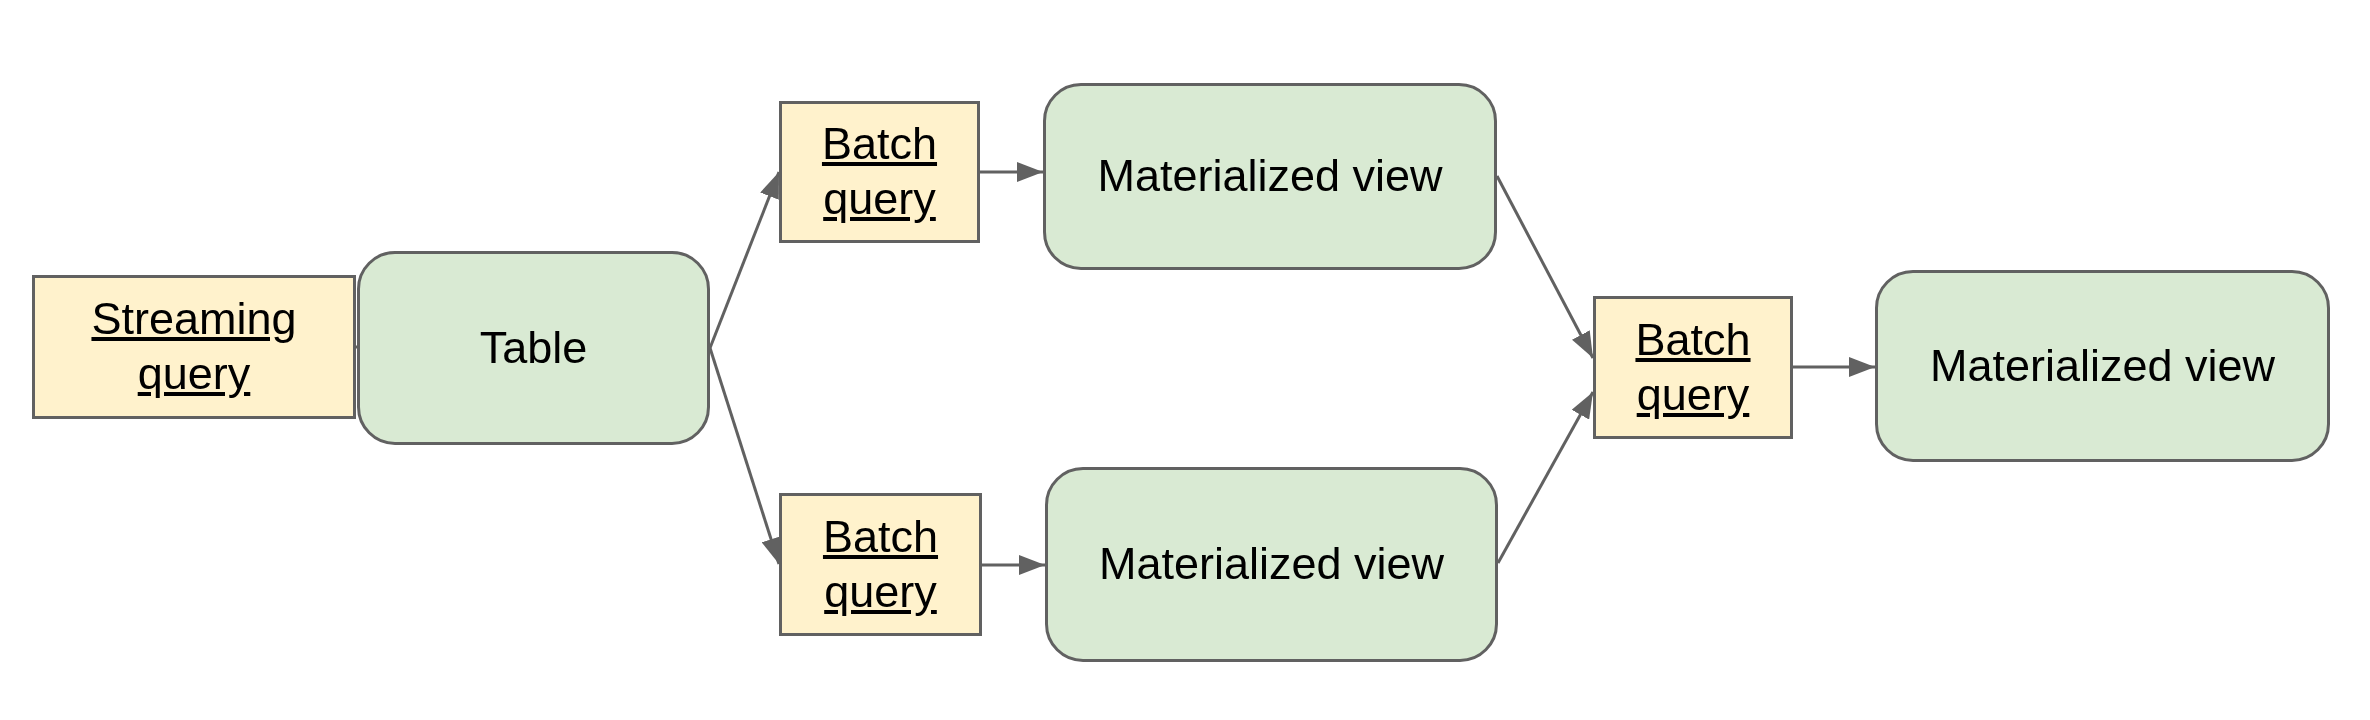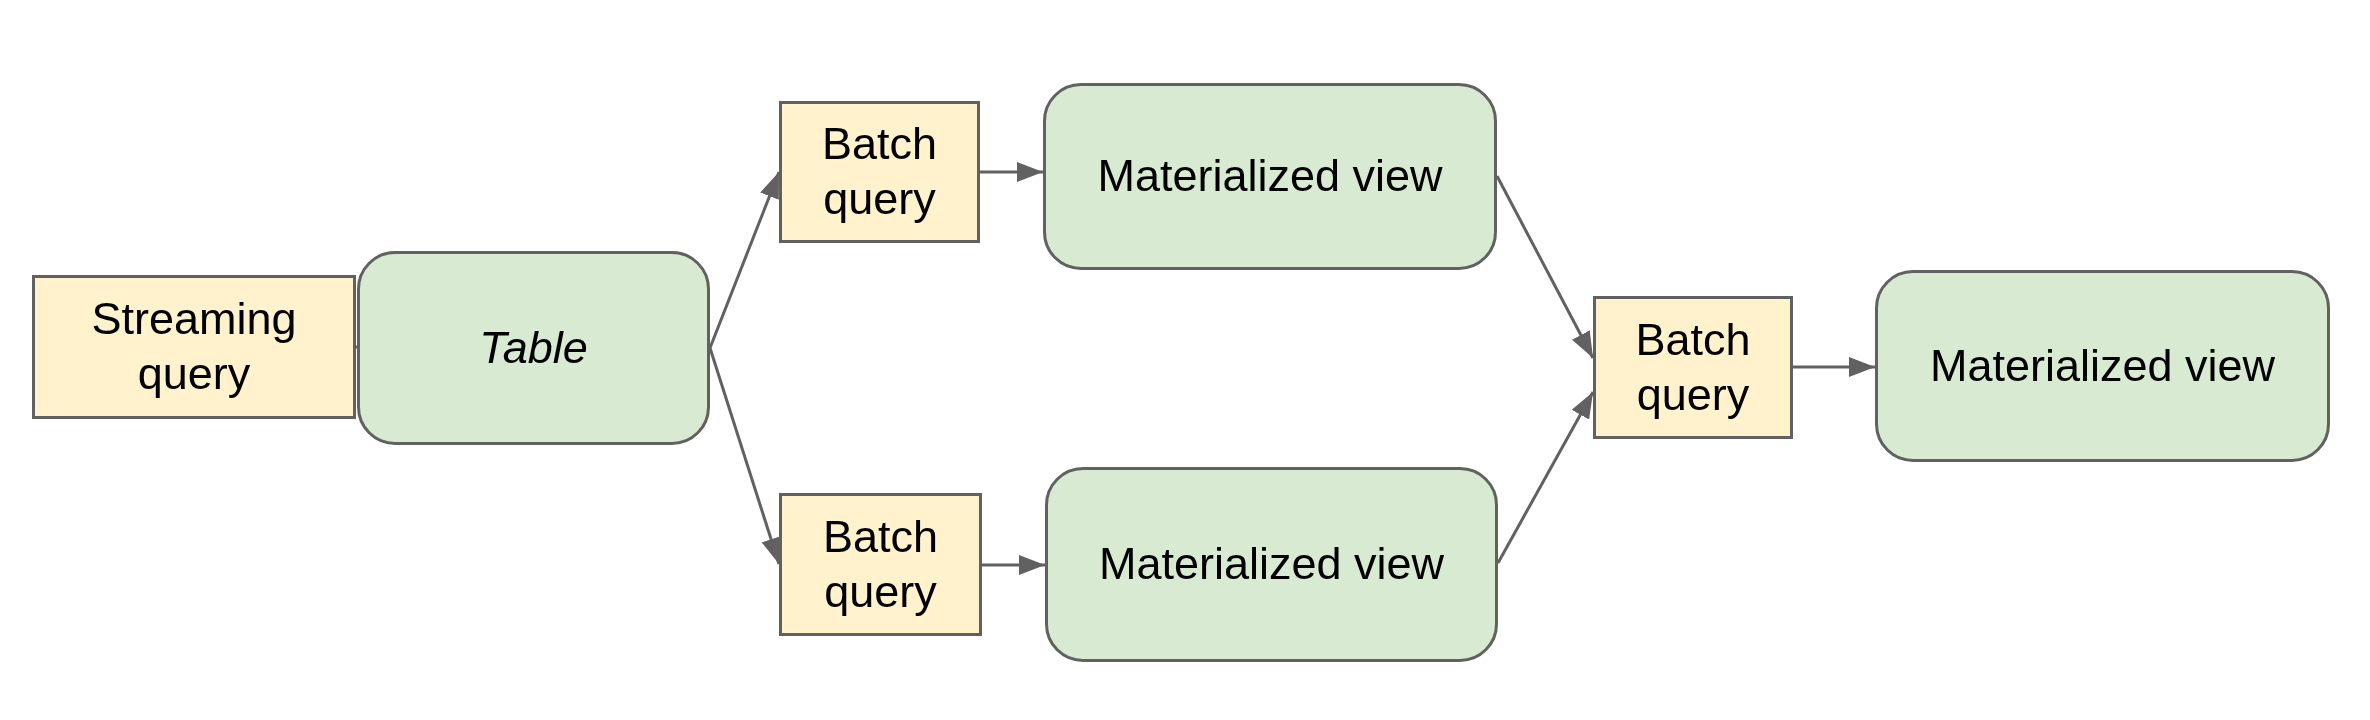--- a/index.html
+++ b/index.html
@@ -27,30 +27,31 @@
     text-align: center;
     font-size: 45px;
     line-height: 1.22;
     color: #000000;
     padding: 0 18px;
   }
   .node-yellow {
     background: var(--yellow, #fff2cc);
     border: 3px solid var(--border, #616161);
     border-radius: 0;
+    text-decoration: underline;
   }
   .node-green {
     background: var(--green, #d9ead3);
     border: 3px solid var(--border, #616161);
     border-radius: 38px;
     text-align: center;
   }
   
   #n-streaming-query        { left: 32px;   top: 275px; width: 324px; height: 144px; }
-  #n-table                  { left: 357px;  top: 251px; width: 353px; height: 194px; font-style: italic; }
+  #n-table                  { left: 357px;  top: 251px; width: 353px; height: 194px; }
   #n-batch-query-top        { left: 779px;  top: 101px; width: 201px; height: 142px; }
   #n-materialized-view-top  { left: 1043px; top: 83px;  width: 454px; height: 187px; }
   #n-batch-query-bottom     { left: 779px;  top: 493px; width: 203px; height: 143px; }
   #n-materialized-view-bottom { left: 1045px; top: 467px; width: 453px; height: 195px; }
   #n-batch-query-right      { left: 1593px; top: 296px; width: 200px; height: 143px; }
   #n-materialized-view-right { left: 1875px; top: 270px; width: 455px; height: 192px; }
   .edge-line { stroke: var(--arrow, #616161); stroke-width: 3; fill: none; }
 </style>
 </head>
 <body>

